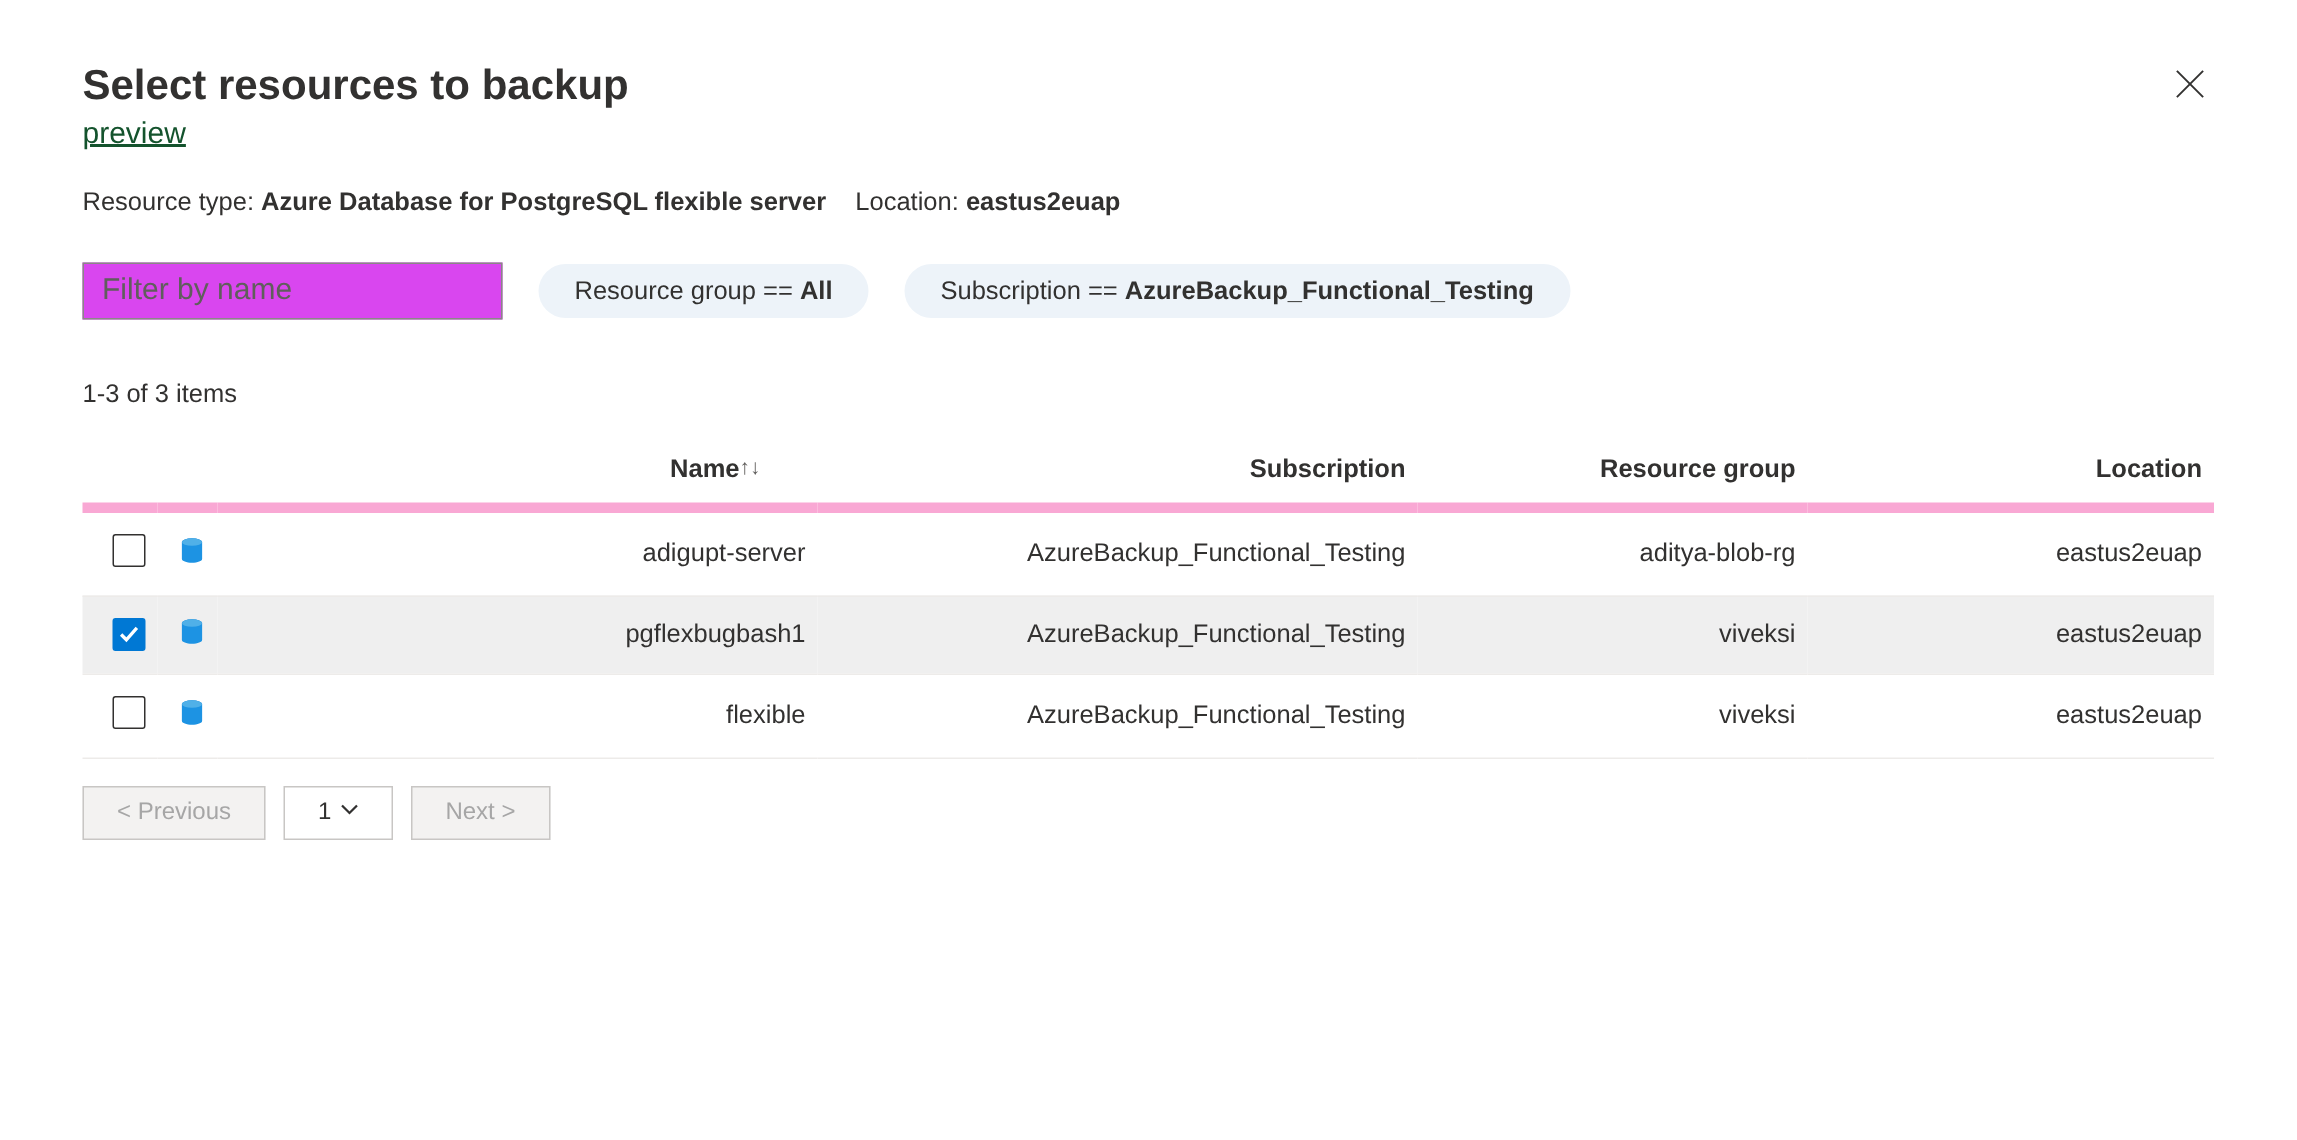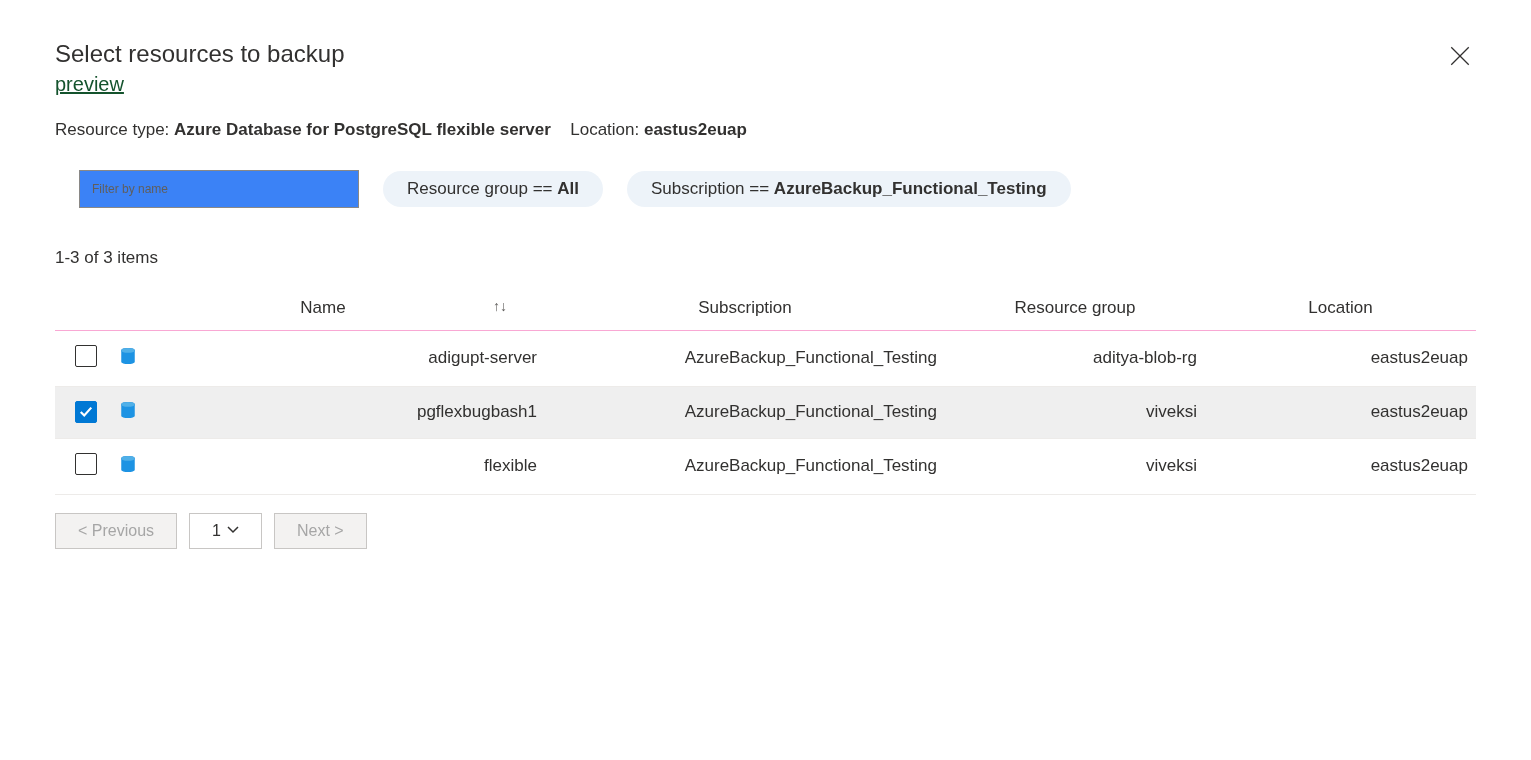--- a/index.html
+++ b/index.html
@@ -1,33 +1,33 @@
 <!DOCTYPE html>
 <html><head>
   <meta charset="utf-8">
   <style>
     * { box-sizing: border-box; margin: 0; padding: 0; }
     body { font-family: "Segoe UI", -apple-system, sans-serif; color: #323130; background: #fff; padding: 40px 55px; }
     .header-row { display: flex; align-items: flex-start; justify-content: space-between; }
-    .title { font-size: 24px; font-weight: 400; line-height: 1.2; }
+    .title { font-size: 28px; font-weight: 700; line-height: 1.2; }
     .subtitle { font-size: 20px; color: #14532d; margin-top: 4px; text-decoration: underline; }
     .close-btn { cursor: pointer; padding: 6px; background: none; border: none; }
     .close-btn svg { width: 20px; height: 20px; }
     .meta-row { margin-top: 24px; font-size: 17px; }
     .meta-label { color: #323130; }
     .meta-value { font-weight: 700; }
     .meta-sep { display: inline-block; width: 10px; }
     .filter-row { display: flex; align-items: center; gap: 24px; margin-top: 30px; }
-    .filter-input { width: 280px; height: 38px; padding: 0 12px; font-size: 12px; border: 1px solid #8a8886; background: #3b82f6; color: #323130; margin-left: 24px; }
+    .filter-input { width: 280px; height: 38px; padding: 0 12px; font-size: 20px; border: 1px solid #8a8886; background: #d946ef; color: #323130; }
     .filter-input::placeholder { color: #605e5c; }
     .pill { background: #edf3f9; border-radius: 20px; padding: 8px 24px; font-size: 17px; color: #323130; cursor: pointer; }
     .pill .bold { font-weight: 700; }
     .count-text { margin-top: 40px; font-size: 17px; }
     table { width: 100%; border-collapse: collapse; margin-top: 18px; }
-    thead th { text-align: center; font-size: 17px; font-weight: 400; padding: 12px 8px; border-bottom: 1px solid #f9a8d4; }
+    thead th { text-align: right; font-size: 17px; font-weight: 700; padding: 12px 8px; border-bottom: 7px solid #f9a8d4; }
     tbody td { font-size: 17px; padding: 14px 8px; border-bottom: 1px solid #edebe9; text-align: right; }
     tbody tr.selected { background: #efefef; }
     th.col-check, td.col-check { width: 50px; padding-left: 12px; }
     th.col-icon, td.col-icon { width: 40px; }
     th.col-name, td.col-name { width: 400px; }
     th.col-sub, td.col-sub { width: 400px; }
     th.col-rg, td.col-rg { width: 260px; }
     .sort-icon { float: right; margin-right: 30px; font-size: 14px; color: #605e5c; }
     .checkbox { width: 22px; height: 22px; border: 1.5px solid #323130; border-radius: 2px; display: inline-flex; align-items: center; justify-content: center; cursor: pointer; background: #fff; }
     .checkbox.checked { background: #0078d4; border-color: #0078d4; }

